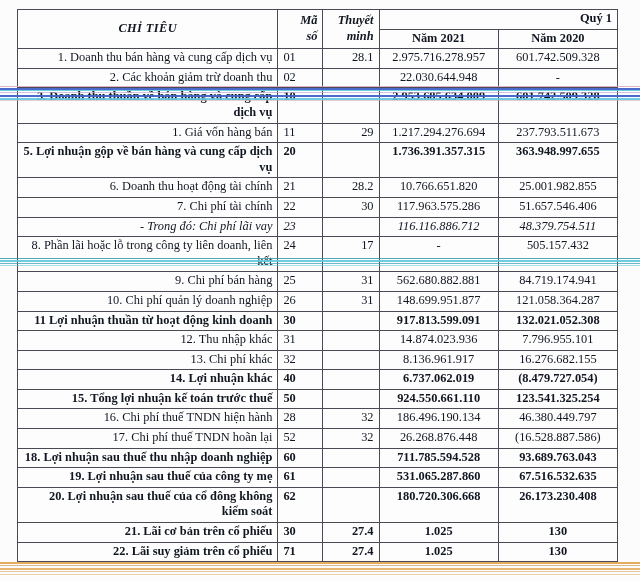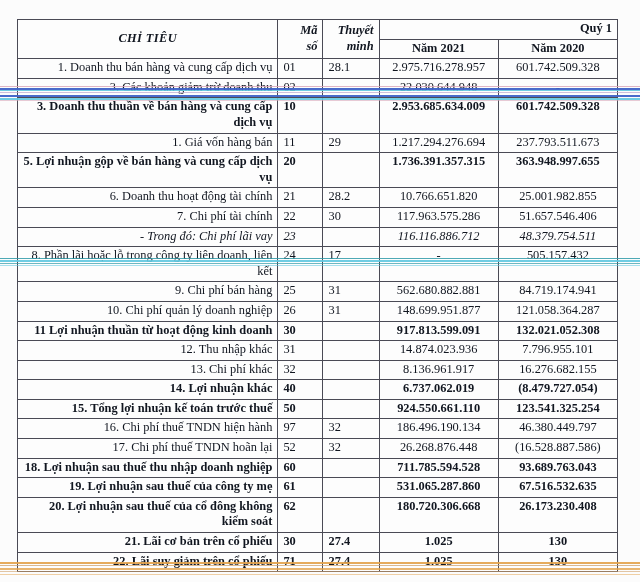--- a/index.html
+++ b/index.html
@@ -29,21 +29,20 @@
     top: 9px;
     width: 601px;
   }
 
   table.stmt {
     border-collapse: collapse;
     width: 601px;
     table-layout: fixed;
     background: #fdfdfd;
     color: #111620;
-    margin-top: 10px;
   }
 
   table.stmt, table.stmt td, table.stmt th {
     border: 1px solid #4a4a55;
   }
   table.stmt {
     border: 1.6px solid #3a3a46;
   }
 
   table.stmt th, table.stmt td {
@@ -78,21 +77,21 @@
   .h-nam {
     text-align: center;
     font-weight: bold;
     font-size: 12.6px;
     vertical-align: middle !important;
   }
 
   
   td.label   { text-align: right; }
   td.code    { text-align: left; }
-  td.note    { text-align: left; }
+  td.note    { text-align: right; }
   td.amount  { text-align: center; padding-right: 6px; }
 
   tr.bold td            { font-weight: bold; }
   tr.italic td.label,
   tr.italic td.code,
   tr.italic td.amount   { font-style: italic; font-family: Liberation Serif, serif; }
 
   
   col.c-label  { width: 260px; }
   col.c-code   { width: 45px; }
@@ -155,21 +154,21 @@
       </thead>
       <tbody id="stmt-body">
           <tr>
             <td class="label">1. Doanh thu bán hàng và cung cấp dịch vụ</td>
             <td class="code">01</td>
             <td class="note">28.1</td>
             <td class="amount">2.975.716.278.957</td>
             <td class="amount">601.742.509.328</td>
           </tr>
           <tr>
-            <td class="label">3. Các khoản giảm trừ doanh thu</td>
+            <td class="label">2. Các khoản giảm trừ doanh thu</td>
             <td class="code">02</td>
             <td class="note"></td>
             <td class="amount">22.030.644.948</td>
             <td class="amount">-</td>
           </tr>
           <tr class="bold">
             <td class="label">3. Doanh thu thuần về bán hàng và cung cấp dịch vụ</td>
             <td class="code">10</td>
             <td class="note"></td>
             <td class="amount">2.953.685.634.009</td>
@@ -261,21 +260,21 @@
           </tr>
           <tr class="bold">
             <td class="label">15. Tổng lợi nhuận kế toán trước thuế</td>
             <td class="code">50</td>
             <td class="note"></td>
             <td class="amount">924.550.661.110</td>
             <td class="amount">123.541.325.254</td>
           </tr>
           <tr>
             <td class="label">16. Chi phí thuế TNDN hiện hành</td>
-            <td class="code">97</td>
+            <td class="code">28</td>
             <td class="note">32</td>
             <td class="amount">186.496.190.134</td>
             <td class="amount">46.380.449.797</td>
           </tr>
           <tr>
             <td class="label">17. Chi phí thuế TNDN hoãn lại</td>
             <td class="code">52</td>
             <td class="note">32</td>
             <td class="amount">26.268.876.448</td>
             <td class="amount">(16.528.887.586)</td>

